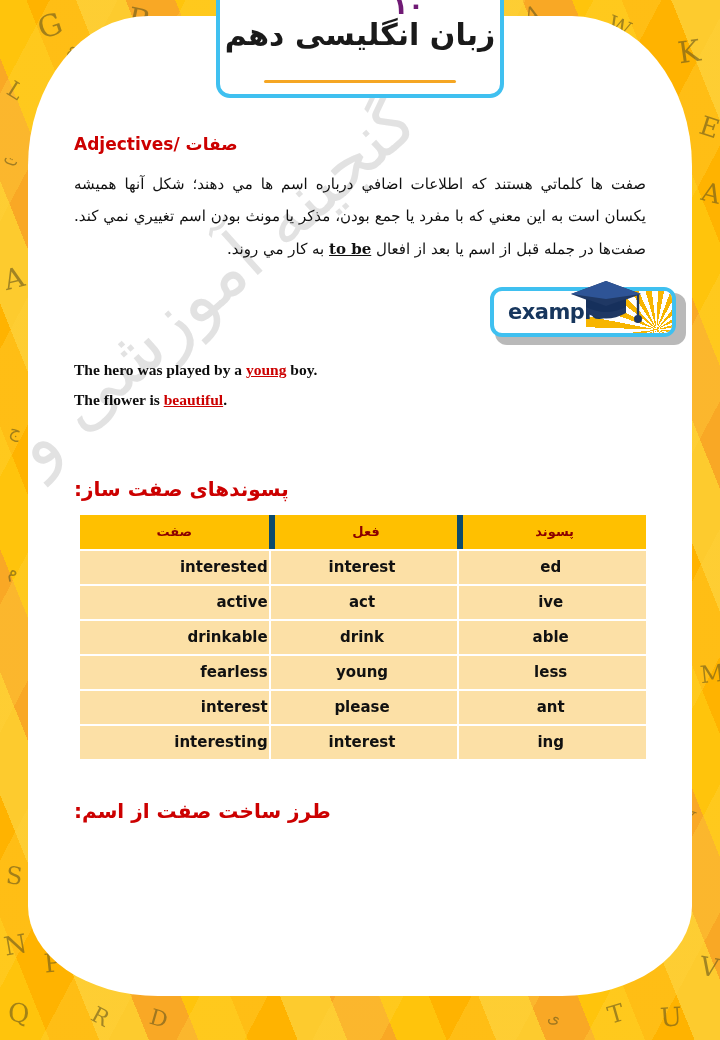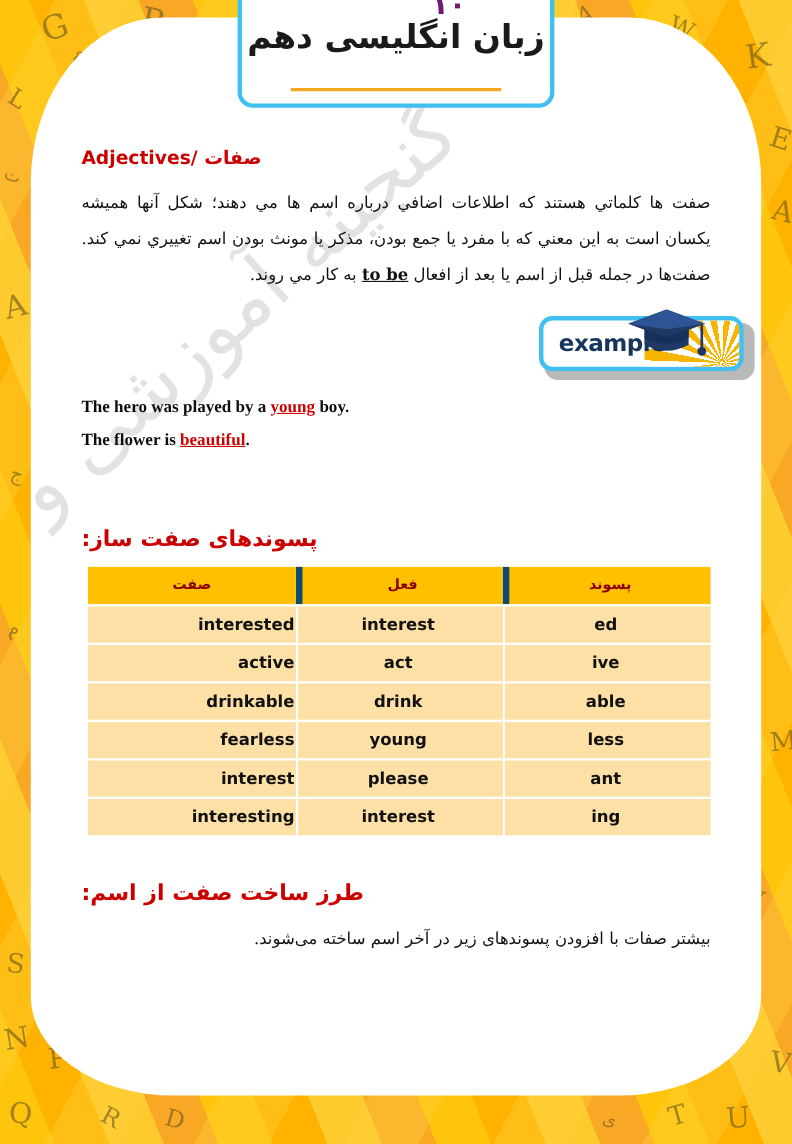--- a/index.html
+++ b/index.html
@@ -409,21 +409,20 @@
                 <td>interest</td>
                 <td>interesting</td>
               </tr>
             </tbody>
         </table>
 
         <div class="spacer-lg"></div>
 
         <p class="heading-red small">طرز ساخت صفت از اسم:</p>
 
-        <p class="para-fa">بیشتر صفات با افزودن پسوندهای زیر در آخر اسم ساخته می‌شوند.</p>
 
       </div>
     </div>
   </div>
 
   <div class="logo-tab">
     <div class="logo-inner">
       <div class="logo-badge">۱۰</div>
       <div class="logo-title">زبان انگلیسی دهم</div>
       <div class="logo-rule"></div>

